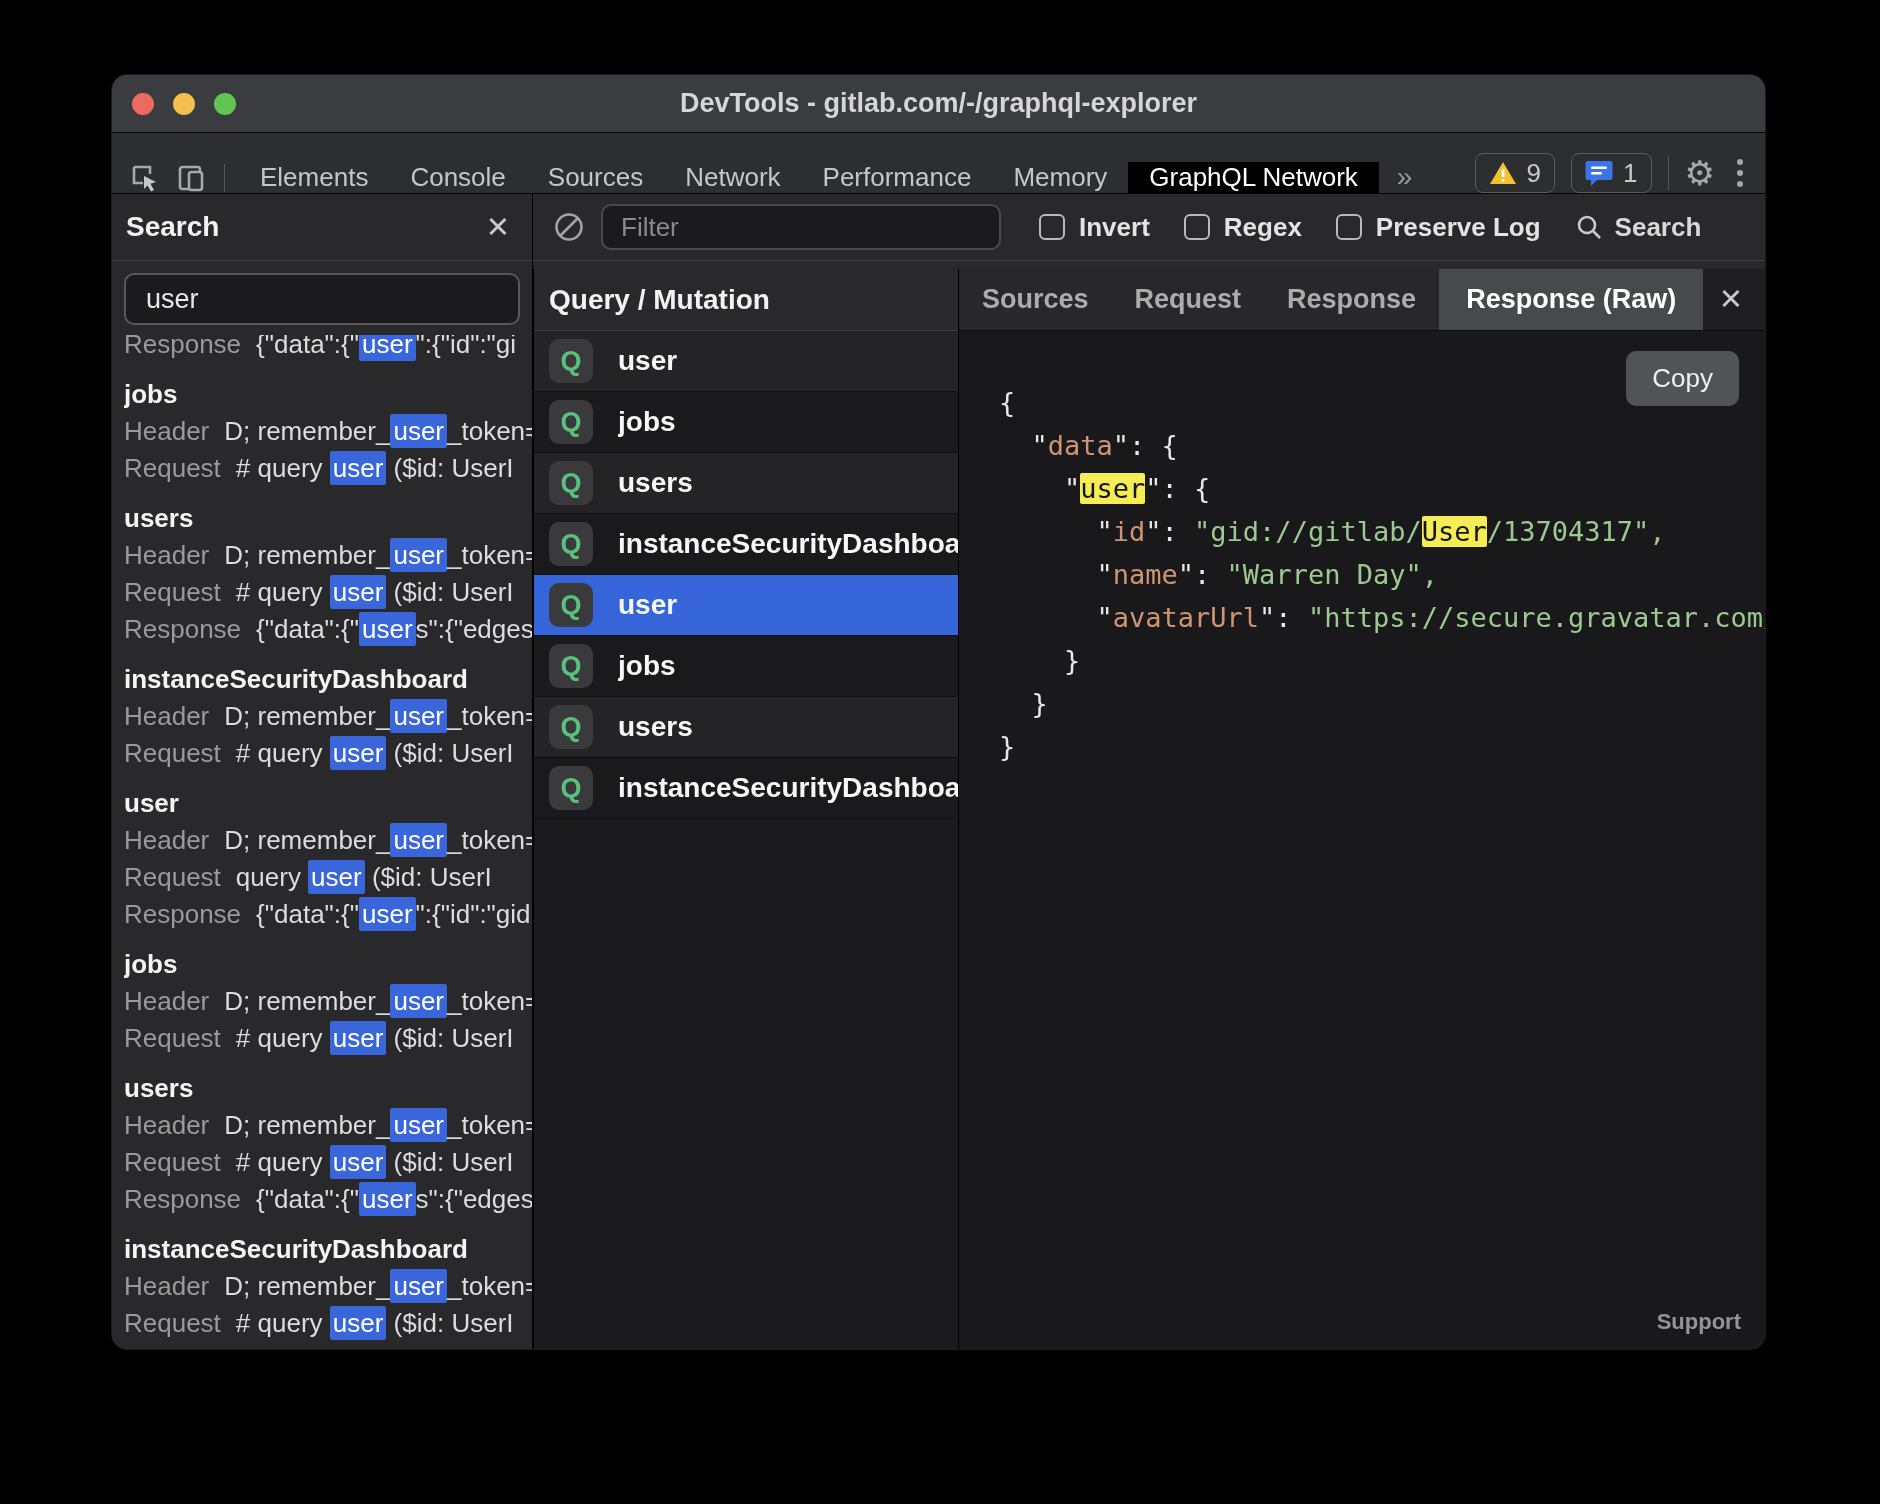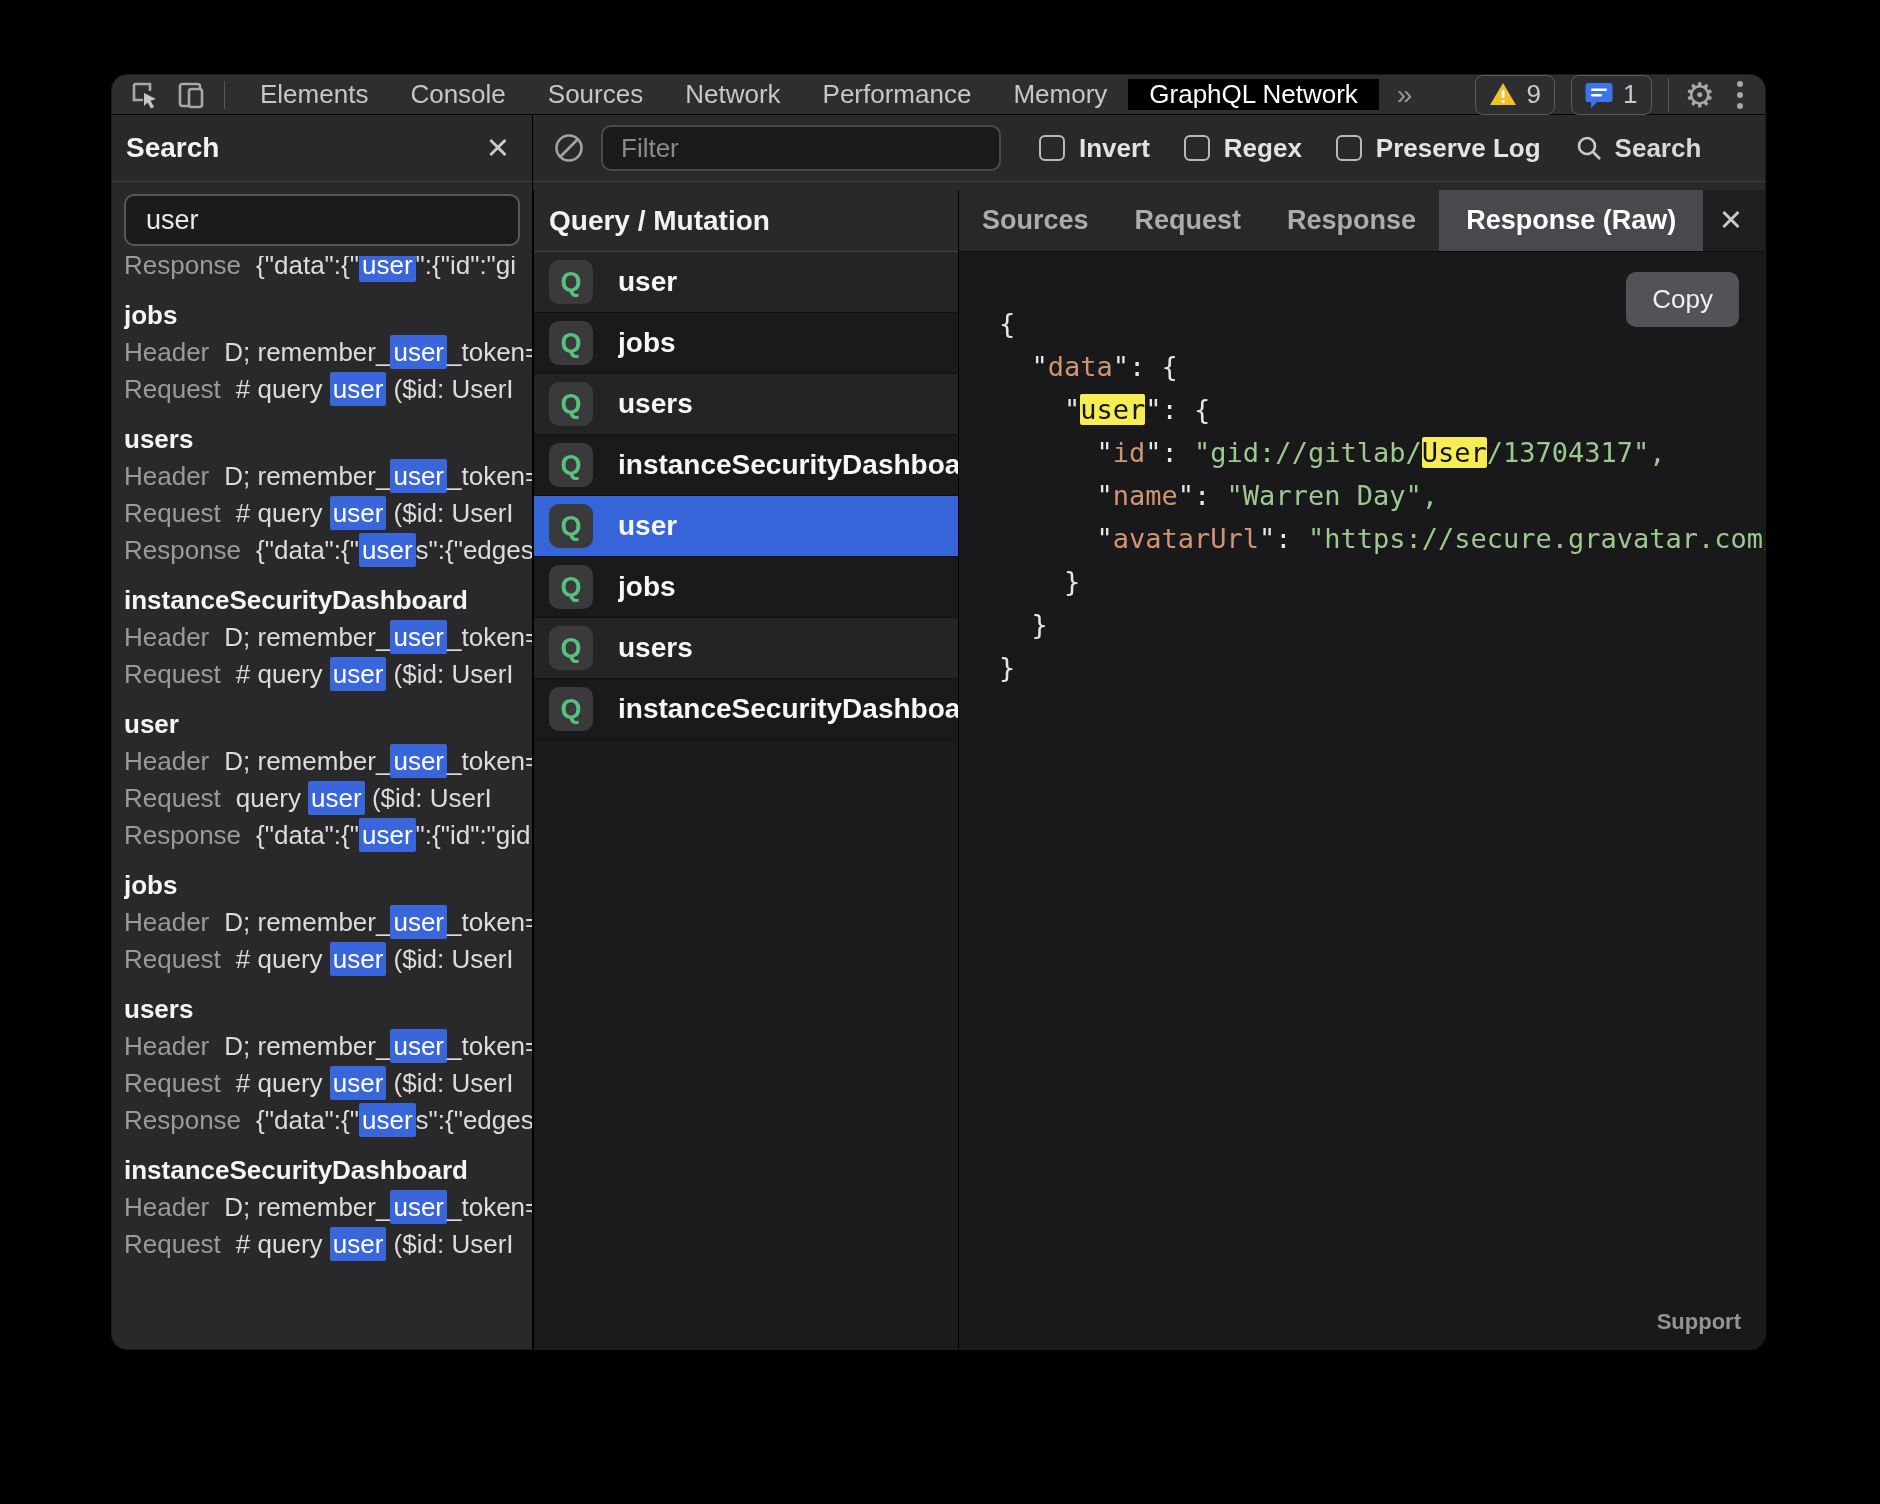--- a/index.html
+++ b/index.html
@@ -14,21 +14,21 @@
   
   .titlebar { height:58px; background:#3B3C3F; position:relative; flex:0 0 auto;
               border-bottom:1px solid #050505; }
   .traffic { position:absolute; left:20px; top:18px; display:flex; gap:19px; }
   .light { width:22px; height:22px; border-radius:50%; }
   .light.red{ background:#EC6A5E; } .light.yellow{ background:#F4BF4F; } .light.green{ background:#61C554; }
   .title-text { position:absolute; inset:0; display:flex; align-items:center; justify-content:center;
                 color:#D6D6D6; font-size:27px; font-weight:700; }
 
   
-  .tabbar { height:40px; background:#2D2E30; display:flex; align-items:center;
+  .tabbar { height:61px; background:#2D2E30; display:flex; align-items:flex-end;
             border-bottom:1px solid #050505; flex:0 0 auto; }
   .tb-icons { display:flex; align-items:center; gap:16px; padding:0 14px 0 18px; }
   .tb-sep { width:1px; height:28px; background:#55565A; align-self:center; }
   .tab { display:flex; align-items:center; padding:0 21px; font-size:26px; color:#C6C6C6; cursor:default; }
   .tab.active { background:#000; color:#FFF; }
   .more-tabs { display:flex; align-items:center; padding:0 18px; font-size:28px; color:#9A9A9A; }
   .tabbar-right { margin-left:auto; display:flex; align-items:center; gap:16px; padding-right:16px; }
   .badge { display:flex; align-items:center; gap:10px; border:1px solid #5C5C5E; border-radius:8px;
            height:40px; padding:0 13px; color:#C9C9C9; font-size:26px; }
   .kebab { display:flex; flex-direction:column; gap:5px; padding:0 6px; }
@@ -114,20 +114,28 @@
   .hlY { background:#F5ED53; color:#141414; border-radius:2px; }
   .support { position:absolute; right:24px; bottom:14px; color:#949494; font-size:22px; font-weight:700; }
 
   svg { display:block; }
 </style>
 </head>
 <body>
 
 <div class="window">
 
+  <div class="titlebar">
+    <div class="traffic">
+      <div class="light red"></div>
+      <div class="light yellow"></div>
+      <div class="light green"></div>
+    </div>
+    <div class="title-text">DevTools - gitlab.com/-/graphql-explorer</div>
+  </div>
 
   <div class="tabbar">
     <div class="tb-icons">
       <span>
         <svg width="30" height="30" viewBox="0 0 30 30">
           <path d="M4 4 h16 v7 M4 4 v16 h9" fill="none" stroke="#A8A8AA" stroke-width="2.6"></path>
           <path d="M14 13 L26 19 L20.5 20.8 L24 27 L21 28.6 L17.6 22.4 L14 26 Z" fill="#C7C7C9"></path>
         </svg>
       </span>
       <span>

